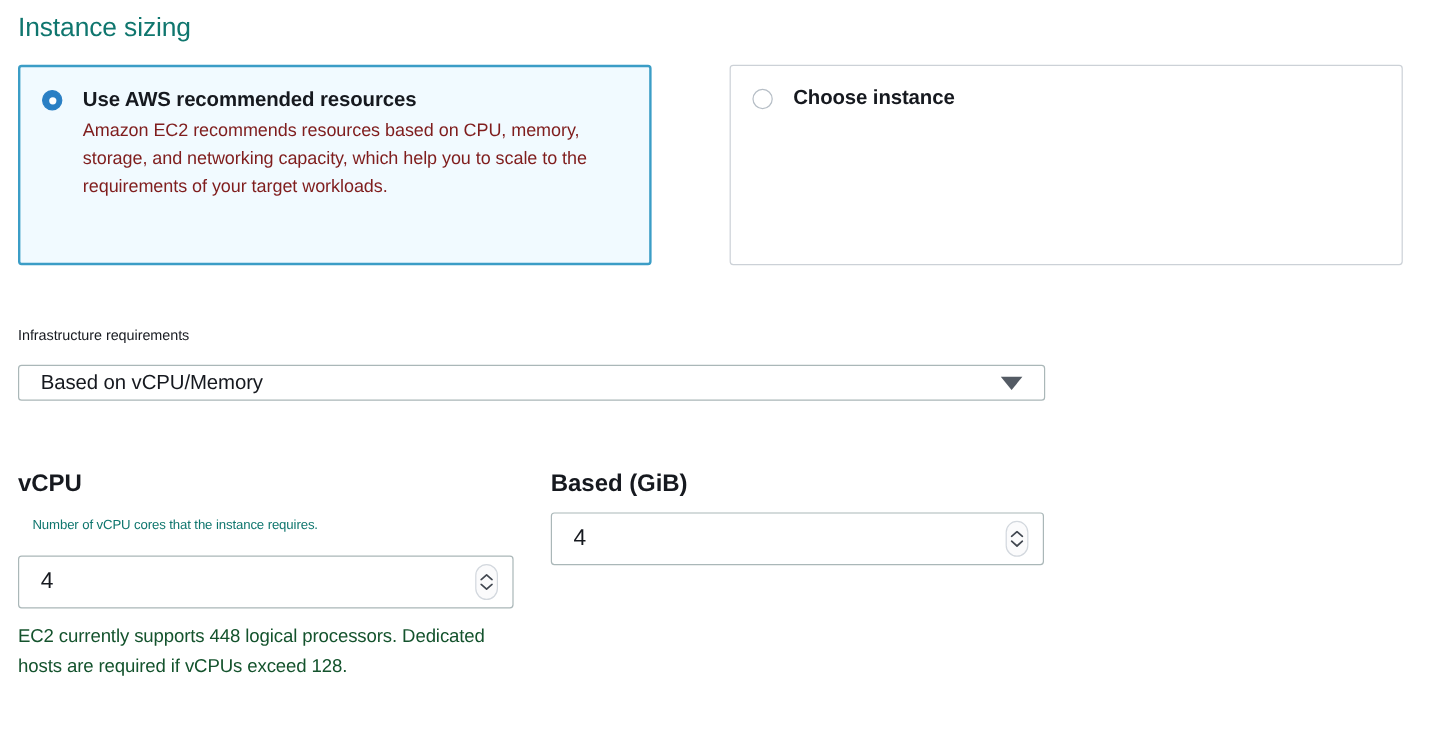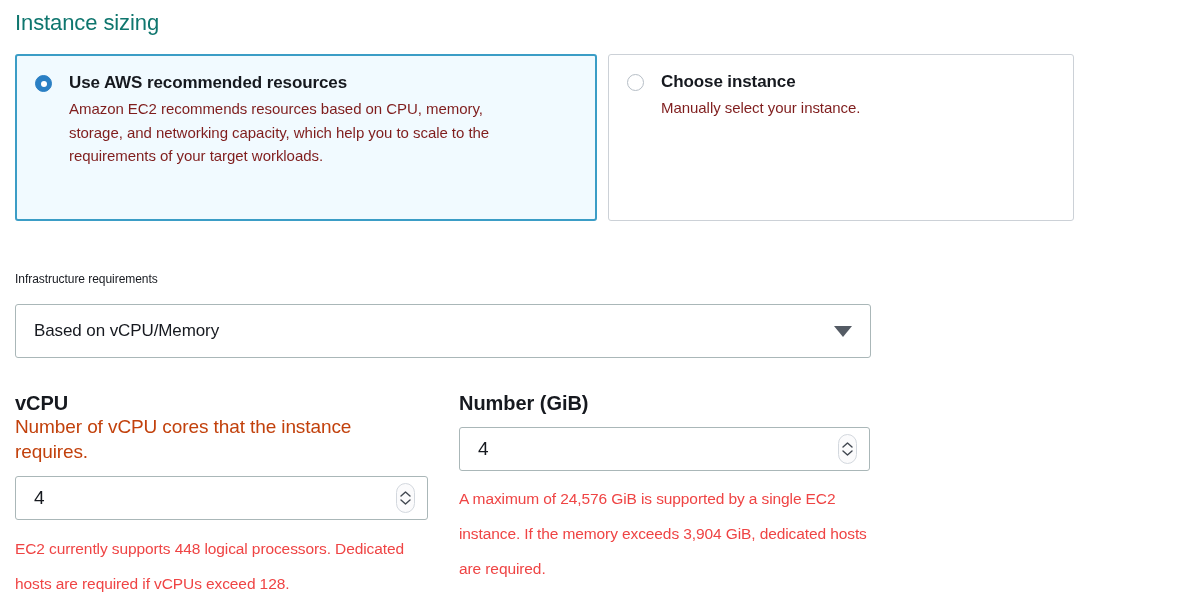--- a/index.html
+++ b/index.html
@@ -34,27 +34,27 @@
   
   .card {
     position: absolute;
     top: 54px;
     height: 167px;
     border-radius: 3px;
     padding: 16px 18px 14px 18px;
   }
   .card-selected {
     left: 15px;
-    width: 582px;
+    width: 528px;
     border: 2px solid #3b9dc6;
     background: #f1faff;
   }
   .card-unselected {
     left: 608px;
-    width: 466px;
+    width: 561px;
     border: 1px solid #ccd1d7;
     background: #ffffff;
   }
 
   .card-row {
     display: flex;
     align-items: flex-start;
   }
   .radio-wrap {
     flex: 0 0 auto;
@@ -118,21 +118,21 @@
     line-height: 21px;
     letter-spacing: -0.05px;
   }
   #infra-label { left: 15px; top: 269px; }
 
   .select-box {
     position: absolute;
     left: 15px;
     top: 304px;
     width: 856px;
-    height: 54px;
+    height: 30px;
     border: 1px solid #aab7b8;
     border-radius: 3px;
     background: #ffffff;
     display: flex;
     align-items: center;
     padding: 0 14px 0 18px;
     cursor: pointer;
   }
   .select-value {
     flex: 1 1 auto;
@@ -160,25 +160,25 @@
 
   .field-title {
     font-size: 20px;
     font-weight: 700;
     color: #16191f;
     line-height: 21px;
     margin: 0 0 1px 0;
     letter-spacing: -0.05px;
   }
   .field-desc {
-    font-size: 19px;
-    font-weight: 400;
-    color: #c2410c;
+    font-size: 11px;
+    font-weight: 400;
+    color: #0f766e;
     line-height: 24.5px;
-    margin: 0;
+    margin: 12px;
     letter-spacing: -0.1px;
   }
 
   .num-input {
     position: relative;
     height: 44px;
     border: 1px solid #aab7b8;
     border-radius: 3px;
     background: #ffffff;
     display: flex;
@@ -208,22 +208,22 @@
     justify-content: center;
     cursor: pointer;
   }
   .spinner svg { display: block; }
   .spin-up { margin-bottom: 2px; }
 
   .helper {
     margin-top: 11px;
     font-size: 15.5px;
     font-weight: 400;
-    color: #ef4444;
-    line-height: 35px;
+    color: #14532d;
+    line-height: 25px;
     letter-spacing: -0.1px;
   }
   .col-mem .helper { margin-top: 10px; }
 </style>
 </head>
 <body>
 
 <div class="page-title">Instance sizing</div>
 
 <div class="card card-selected">
@@ -238,21 +238,20 @@
   </div>
 </div>
 
 <div class="card card-unselected">
   <div class="card-row">
     <span class="radio-wrap">
       <span class="radio off"></span>
     </span>
     <div class="card-text">
       <p class="card-label">Choose instance</p>
-      <p class="card-desc">Manually select your instance.</p>
     </div>
   </div>
 </div>
 
 <div class="form-label" id="infra-label">Infrastructure requirements</div>
 
 <div class="select-box">
   <span class="select-value">Based on vCPU/Memory</span>
   <span class="caret"></span>
 </div>
@@ -268,26 +267,25 @@
       </svg>
       <svg class="spin-down" width="11" height="6" viewBox="0 0 11 6">
         <path d="M1 1 L5.5 5 L10 1" fill="none" stroke="#414750" stroke-width="1.4" stroke-linecap="round" stroke-linejoin="round"></path>
       </svg>
     </span>
   </div>
   <div class="helper">EC2 currently supports 448 logical processors. Dedicated hosts are required if vCPUs exceed 128.</div>
 </div>
 
 <div class="col col-mem">
-  <p class="field-title">Number (GiB)</p>
+  <p class="field-title">Based (GiB)</p>
   <div class="num-input">
     <span class="num-value">4</span>
     <span class="spinner">
       <svg class="spin-up" width="11" height="6" viewBox="0 0 11 6">
         <path d="M1 5 L5.5 1 L10 5" fill="none" stroke="#414750" stroke-width="1.4" stroke-linecap="round" stroke-linejoin="round"></path>
       </svg>
       <svg class="spin-down" width="11" height="6" viewBox="0 0 11 6">
         <path d="M1 1 L5.5 5 L10 1" fill="none" stroke="#414750" stroke-width="1.4" stroke-linecap="round" stroke-linejoin="round"></path>
       </svg>
     </span>
   </div>
-  <div class="helper">A maximum of 24,576 GiB is supported by a single EC2 instance. If the memory exceeds 3,904 GiB, dedicated hosts are required.</div>
 </div>
 
 </body></html>

